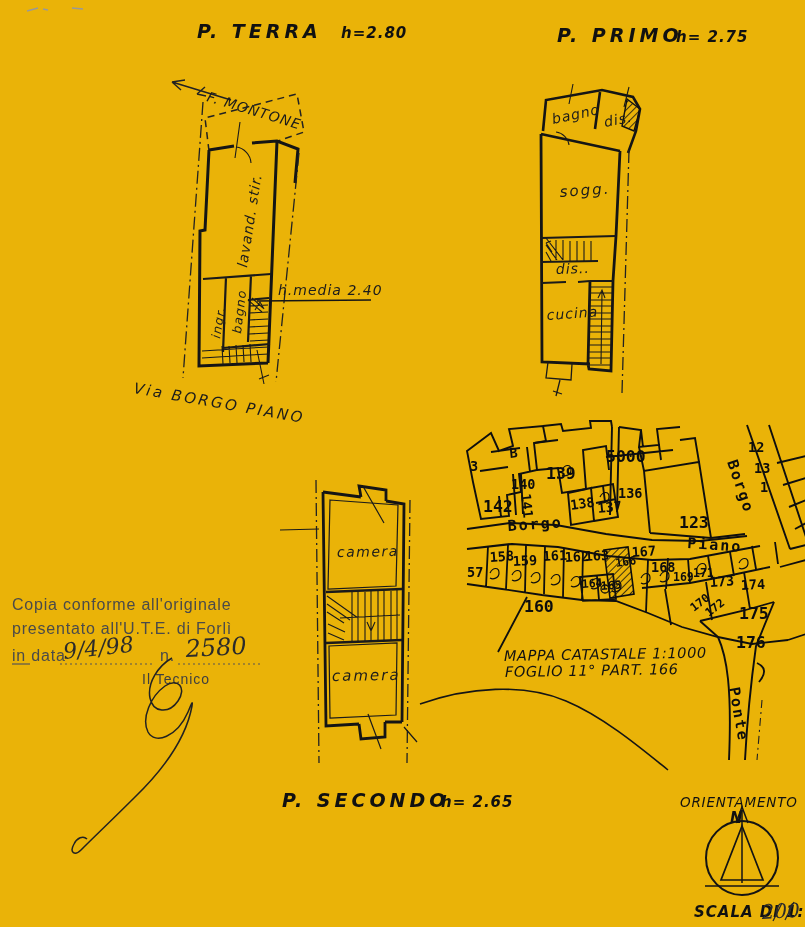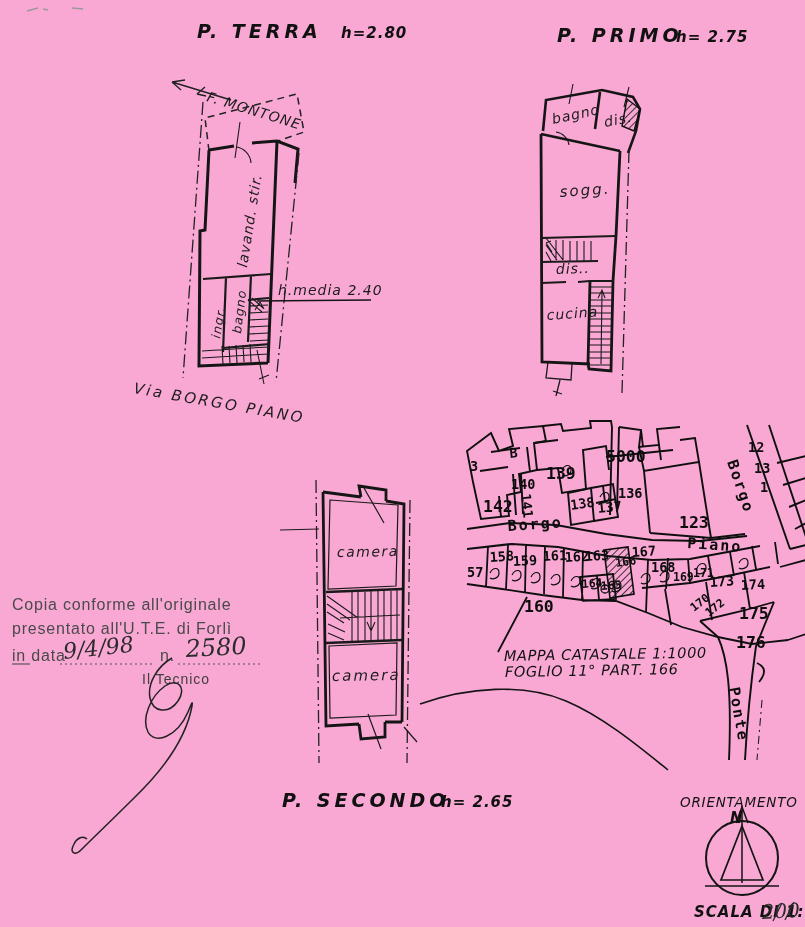--- a/index.html
+++ b/index.html
@@ -1,16 +1,16 @@
 <!DOCTYPE html>
 <html><head>
 <meta charset="utf-8">
 <style>
   html,body{margin:0;padding:0;background:#e8e8e8;}
-  .page{position:relative;width:805px;height:927px;background:#f9a8d4;overflow:hidden;}
+  .page{position:relative;width:805px;height:927px;background:#eab308;overflow:hidden;}
   .page svg{position:absolute;left:0;top:0;}
   svg text{fill:#1a1a1a;}
   .t-title{font-family:"DejaVu Sans",sans-serif;font-style:italic;font-weight:700;font-size:19px;letter-spacing:4px;fill:#111;}
   .t-h{font-family:"DejaVu Sans",sans-serif;font-style:italic;font-weight:700;font-size:15px;letter-spacing:1px;fill:#111;}
   .t-room{font-family:"DejaVu Sans",sans-serif;font-style:italic;font-size:14px;letter-spacing:1px;fill:#1c1c1c;}
   .sm2{font-size:12.5px;}
   .t-street{font-family:"DejaVu Sans",sans-serif;font-style:italic;font-size:15px;letter-spacing:2.5px;fill:#1c1c1c;}
   .t-map-num{font-family:"DejaVu Sans Mono",monospace;font-weight:700;font-size:13.5px;fill:#0d0d0d;}
   .lg{font-size:16.5px;}
   .xs{font-size:11.5px;}

